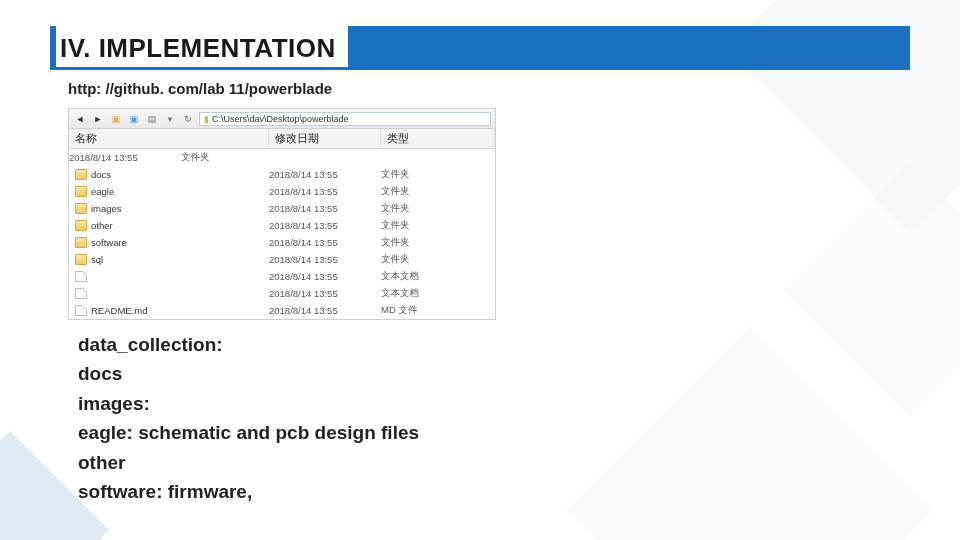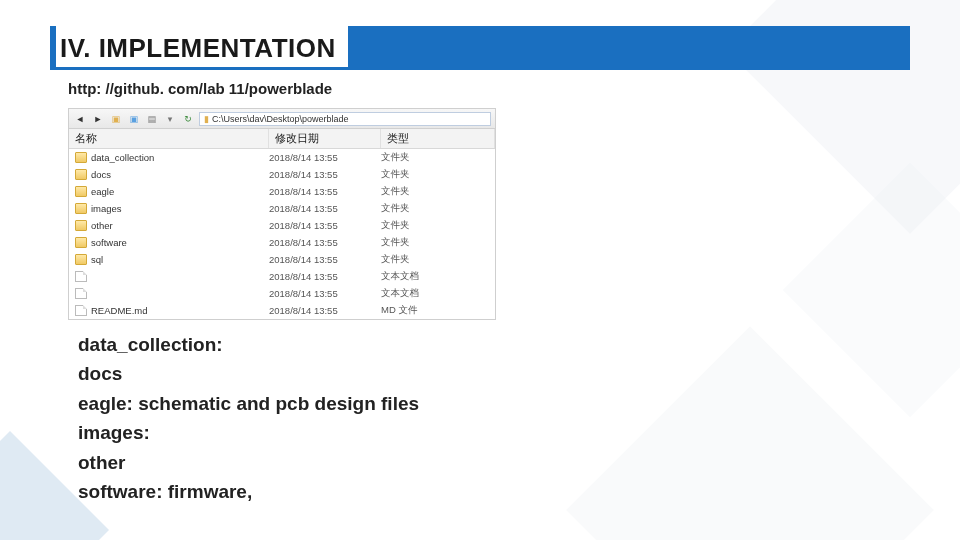--- a/index.html
+++ b/index.html
@@ -174,24 +174,20 @@
       <span>C:\Users\dav\Desktop\powerblade</span>
     </div>
   </div>
   <div class="headers">
     <div class="col-name">名称</div>
     <div class="col-date">修改日期</div>
     <div class="col-type">类型</div>
   </div>
   <div id="explorer-rows">
       <div class="row">
-        <div class="c-name">
-          <span class="ico ico-folder"></span>
-          <span>data_collection</span>
-        </div>
         <div class="c-date">2018/8/14 13:55</div>
         <div class="c-type">文件夹</div>
       </div>
       <div class="row">
         <div class="c-name">
           <span class="ico ico-folder"></span>
           <span>docs</span>
         </div>
         <div class="c-date">2018/8/14 13:55</div>
         <div class="c-type">文件夹</div>
@@ -259,17 +255,17 @@
         </div>
         <div class="c-date">2018/8/14 13:55</div>
         <div class="c-type">MD 文件</div>
       </div>
     </div>
 </div>
 
 <div class="desc-block" id="desc-block">
     <div>data_collection:</div>
     <div>docs</div>
+    <div>images:</div>
     <div>eagle:  schematic and pcb design files</div>
-    <div>images:</div>
     <div>other</div>
     <div>software: firmware,</div>
   </div>
 
 </body></html>

